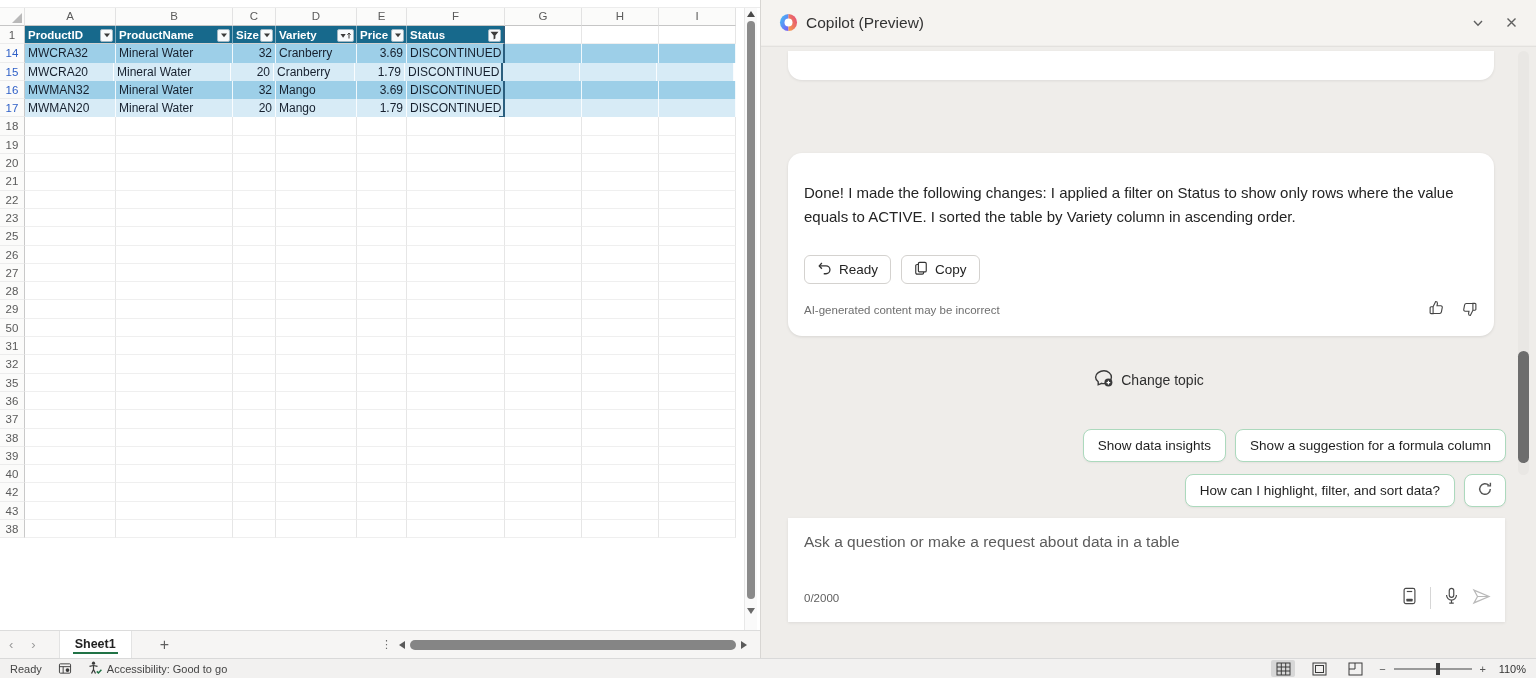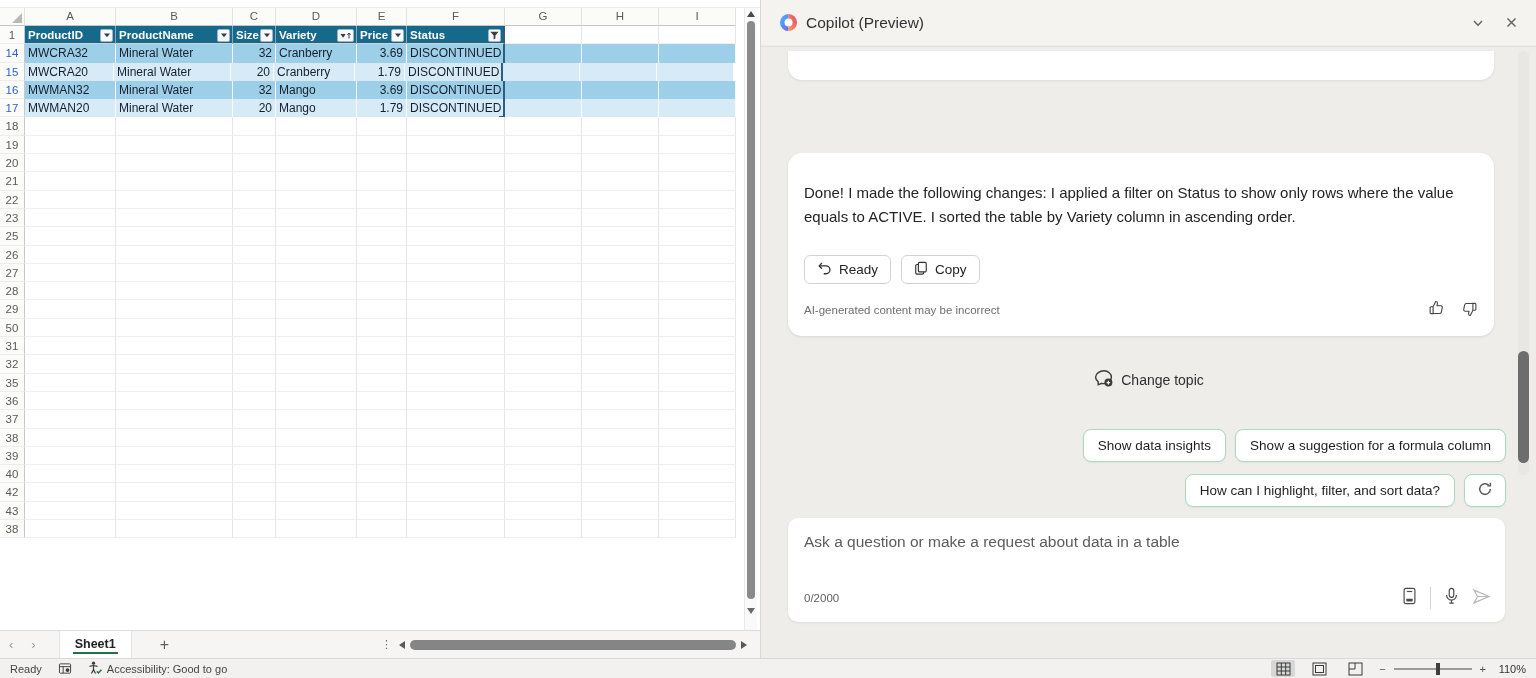--- a/index.html
+++ b/index.html
@@ -104,21 +104,21 @@
   .disclaimer{font-size:11.5px;color:#6e6e6e}
   .thumbs{margin-left:auto;display:flex;gap:16px;align-items:center}
   .change-topic{position:absolute;top:321px;left:0;width:100%;display:flex;justify-content:center;
         align-items:center;gap:7px;font-size:14px;color:#2f2f2f;cursor:pointer}
   .chips{position:absolute;display:flex;gap:9px}
   .chips1{top:382px;right:31px}
   .chips2{top:427px;right:31px}
   .chip{height:33px;padding:0 14px;background:#fff;border:1px solid var(--chip-border);border-radius:8px;
         font-size:13.5px;color:#1f1f1f;font-family:inherit;box-shadow:0 1px 2px rgba(0,0,0,.05);cursor:pointer}
   .chip.refresh{width:42px;padding:0;display:flex;align-items:center;justify-content:center}
-  .input-card{position:absolute;top:471px;left:27px;right:32px;height:104px;background:#fff;border-radius:10px;
+  .input-card{position:absolute;top:471px;left:27px;right:32px;height:104px;background:#fff;border-radius:0;
         box-shadow:0 1px 3px rgba(0,0,0,.08);padding:15px 16px}
   .cp-input{width:95%;border:none;outline:none;font-size:15.5px;font-family:inherit;color:#222;background:transparent}
   .cp-input::placeholder{color:#5c5c5c}
   .input-foot{position:absolute;left:16px;right:14px;bottom:13px;display:flex;align-items:center}
   .count{font-size:11.5px;color:#5f5f5f}
   .input-icons{margin-left:auto;display:flex;align-items:center;gap:13px}
   .in-div{width:1px;height:22px;background:#d6d6d6}
   .cp-scroll-track{position:absolute;right:8px;top:4px;width:11px;height:424px;background:#e9e7e4;border-radius:6px}
   .cp-scroll-thumb{position:absolute;left:0;top:300px;width:11px;height:112px;background:#6d6d6d;border-radius:6px}
 </style>

